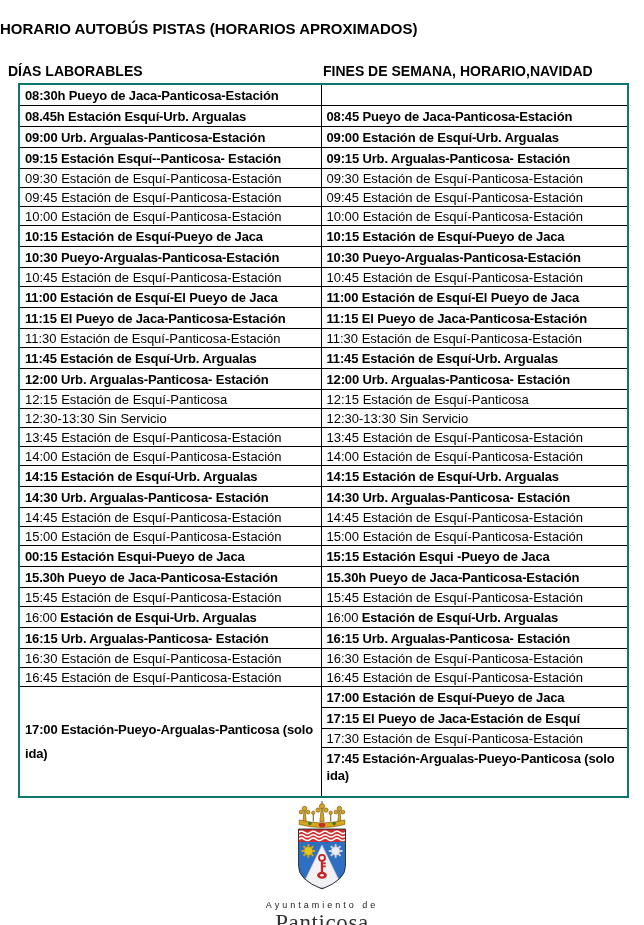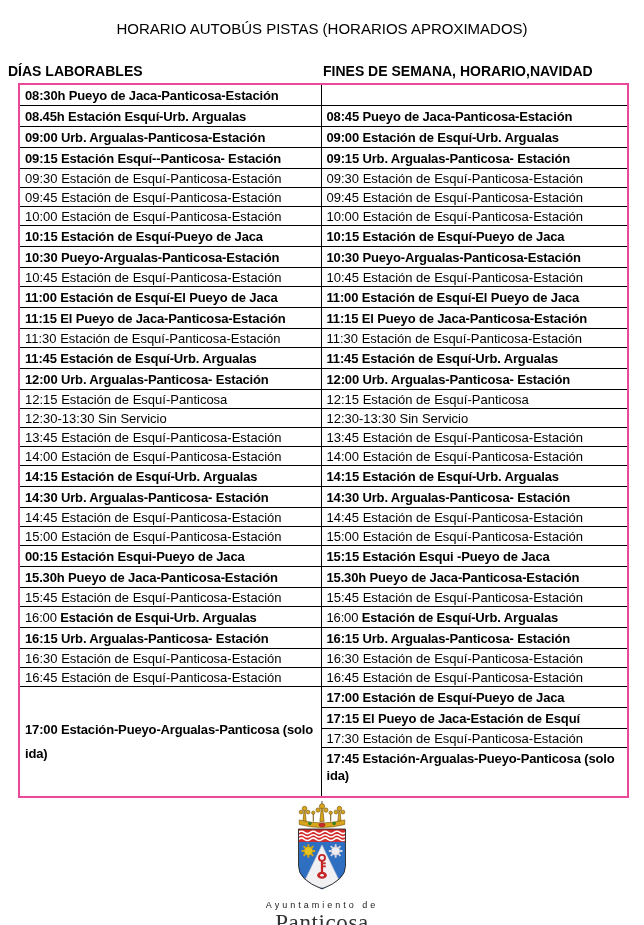--- a/index.html
+++ b/index.html
@@ -2,33 +2,33 @@
 <html><head>
 <meta charset="utf-8">
 <style>
   html,body{margin:0;padding:0;}
   body{
     width:644px;height:925px;overflow:hidden;background:#fff;color:#000;
     font-family:"Liberation Sans",sans-serif;
   }
   .page{position:relative;width:644px;height:925px;}
   .title{
-    margin:20px 0 16px 0;text-align:center;
-    font-size:15px;font-weight:normal;letter-spacing:0;
+    margin:20px 0 16px 0;text-align:left;
+    font-size:15px;font-weight:bold;letter-spacing:0;
   }
   .col-headers{position:relative;height:18px;margin-top:24px;}
   .col-headers span{
     position:absolute;bottom:0;font-weight:bold;font-size:14px;white-space:nowrap;
   }
   .h-left{left:8px;}
   .h-right{left:323px;}
   table.schedule{
     border-collapse:collapse;table-layout:fixed;
     width:609px;margin:4px 0 0 18px;
-    border:2px solid #ec4899;
+    border:2px solid #0f766e;
   }
   td{
     border:1px solid #000;
     padding:0 2px 0 5px;
     white-space:nowrap;overflow:hidden;
     vertical-align:middle;
   }
   tr.r-reg td{font-size:13px;height:18px;}
   tr.r-bold td{font-size:13px;font-weight:bold;letter-spacing:-0.15px;height:20px;}
   tr.r-mixed td{font-size:13px;height:20px;letter-spacing:-0.15px;}

